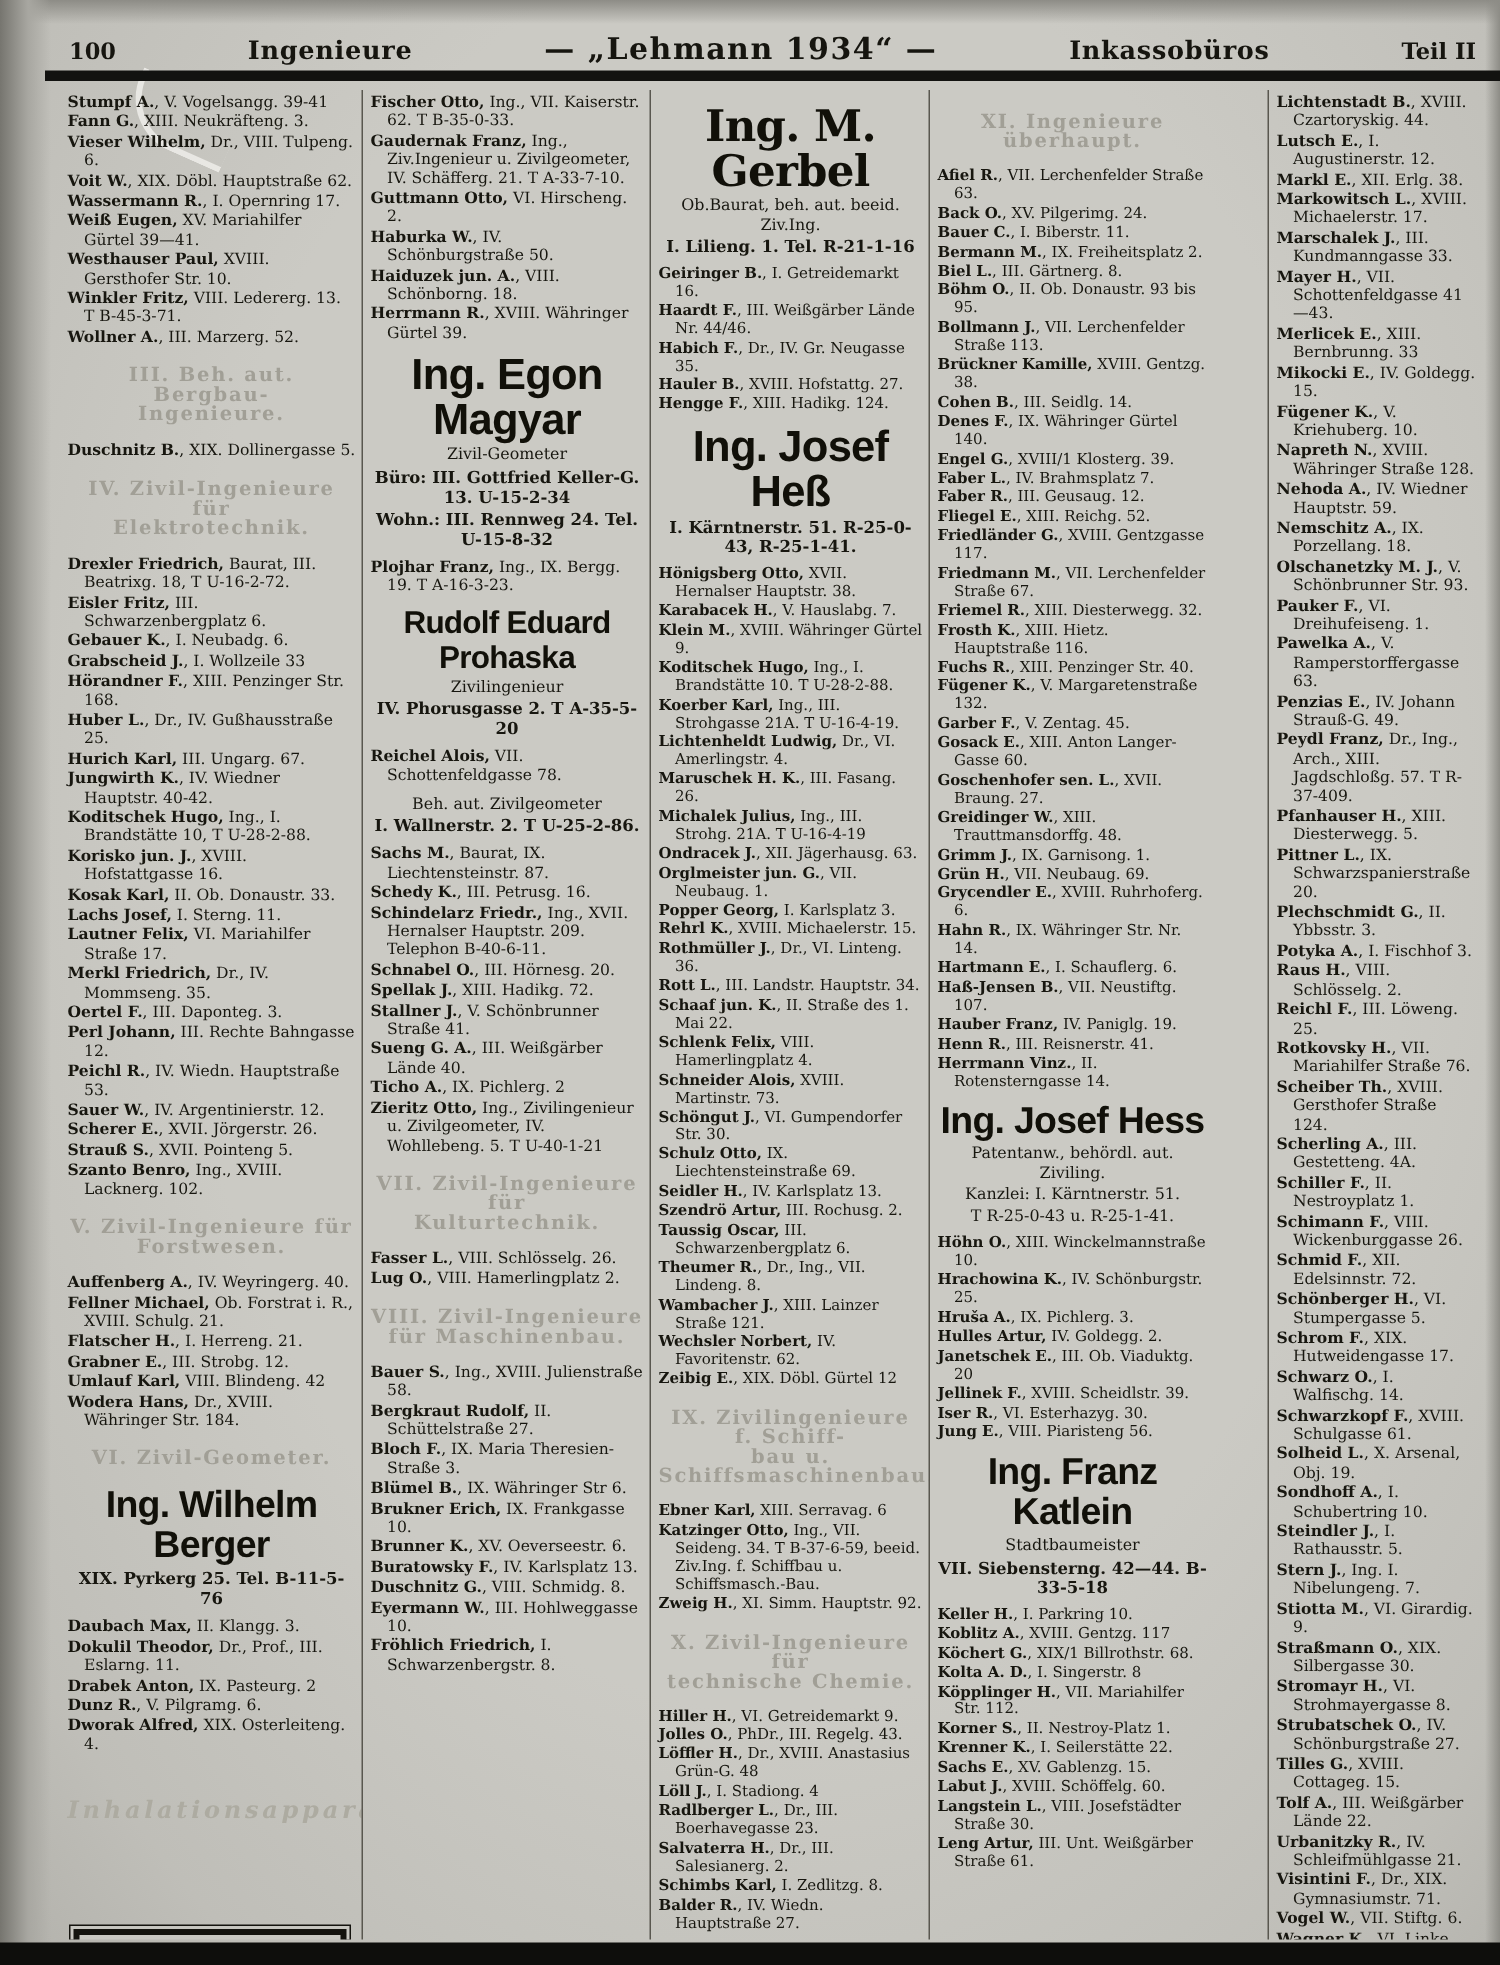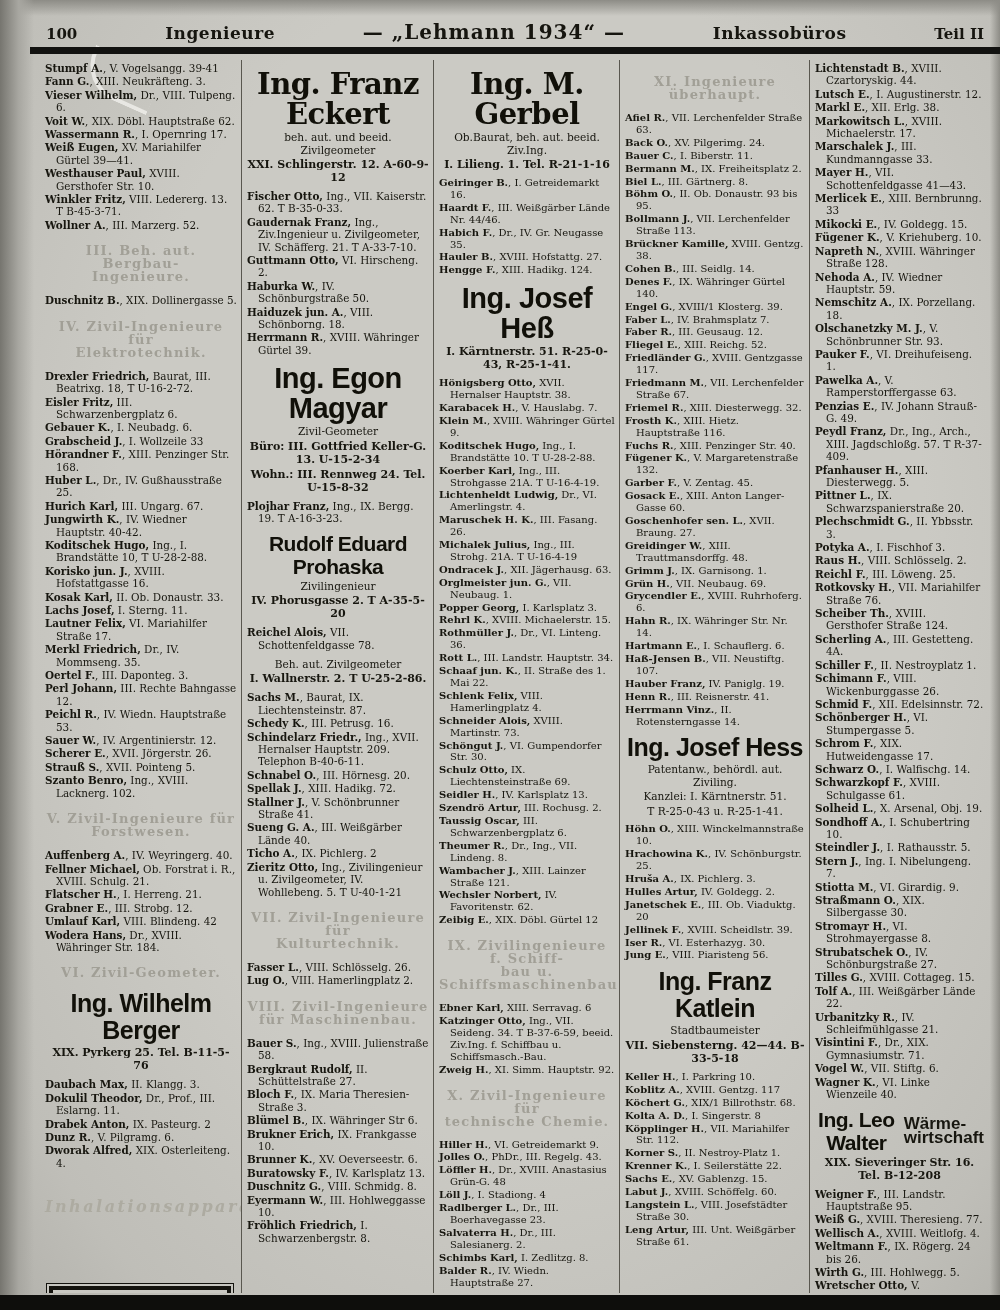--- a/index.html
+++ b/index.html
@@ -19,21 +19,21 @@
     justify-content:space-between;align-items:baseline;color:#16150f;}
   .h-page{font-size:15px;font-weight:bold;}
   .h-left,.h-right{font-size:17px;font-weight:bold;letter-spacing:.5px;}
   .h-center{font-size:20px;font-weight:bold;letter-spacing:1px;}
   .h-part{font-size:15px;font-weight:bold;}
   .top-rule{position:absolute;top:47px;left:30px;right:0;height:7px;background:#121210;}
   .bottom-bar{position:absolute;bottom:0;left:0;right:0;height:15px;background:#0e0e0c;}
   .columns{position:absolute;top:60px;left:40px;right:12px;bottom:17px;display:flex;}
   .col{overflow:hidden;padding:2px 4px 0 5px;color:#17160f;}
   .col + .col{border-left:1px solid #59574f;}
-  .col0{width:192px;}.col1{width:182px;}.col2{width:176px;}.col3{width:180px;}.col4{flex:1;}
+  .col0{width:192px;}.col1{width:182px;}.col2{width:176px;}.col3{width:180px;}.col4{flex:1;margin-left:36px;}
   .entry{font-size:10.4px;line-height:12.4px;margin:0 0 1px;padding-left:11px;text-indent:-11px;}
   .col2 .entry,.col3 .entry{font-size:10px;line-height:11.9px;}
   .entry .en{font-weight:bold;}
   .section{text-align:center;color:#a19f96;font-weight:bold;font-size:13px;
     line-height:13px;letter-spacing:1.2px;margin:13px 0 11px;}
   .adhead{text-align:center;color:#adaba1;font-weight:bold;font-style:italic;
     font-size:16px;line-height:19px;letter-spacing:2.5px;margin:28px 0 20px;}
   .display{text-align:center;margin:7px 0 6px;}
   .d-title{font-weight:bold;color:#111009;}
   .lk-sans{font-family:"Liberation Sans","DejaVu Sans",sans-serif;letter-spacing:-.5px;}
@@ -123,25 +123,20 @@
         <p class="entry"><span class="en">Drabek Anton,</span> IX. Pasteurg. 2</p>
         <p class="entry"><span class="en">Dunz R.</span>, V. Pilgramg. 6.</p>
         <p class="entry"><span class="en">Dworak Alfred,</span> XIX. Osterleiteng. 4.</p>
         <div class="adhead">Inhalationsapparate</div>
         <div class="gap" style="height: 36px;"></div>
         <div class="adbox">
           <div class="ab-title">Rosenbauer &amp; Co.</div>
         </div>
       </div>
       <div class="col col1">
-        <div class="display">
-          <div class="d-title lk-serif sz-xl">Ing. Franz Eckert</div>
-          <p class="d-sub">beh. aut. und beeid. Zivilgeometer</p>
-          <p class="d-addr">XXI. Schlingerstr. 12. A-60-9-12</p>
-        </div>
         <p class="entry"><span class="en">Fischer Otto,</span> Ing., VII. Kaiserstr. 62. T B-35-0-33.</p>
         <p class="entry"><span class="en">Gaudernak Franz,</span> Ing., Ziv.Ingenieur u. Zivilgeometer, IV. Schäfferg. 21. T A-33-7-10.</p>
         <p class="entry"><span class="en">Guttmann Otto,</span> VI. Hirscheng. 2.</p>
         <p class="entry"><span class="en">Haburka W.</span>, IV. Schönburgstraße 50.</p>
         <p class="entry"><span class="en">Haiduzek jun. A.</span>, VIII. Schönborng. 18.</p>
         <p class="entry"><span class="en">Herrmann R.</span>, XVIII. Währinger Gürtel 39.</p>
         <div class="display">
           <div class="d-title lk-sans sz-xl">Ing. Egon Magyar</div>
           <p class="d-sub">Zivil-Geometer</p>
           <p class="d-addr">Büro: III. Gottfried Keller-G. 13. U-15-2-34</p>

